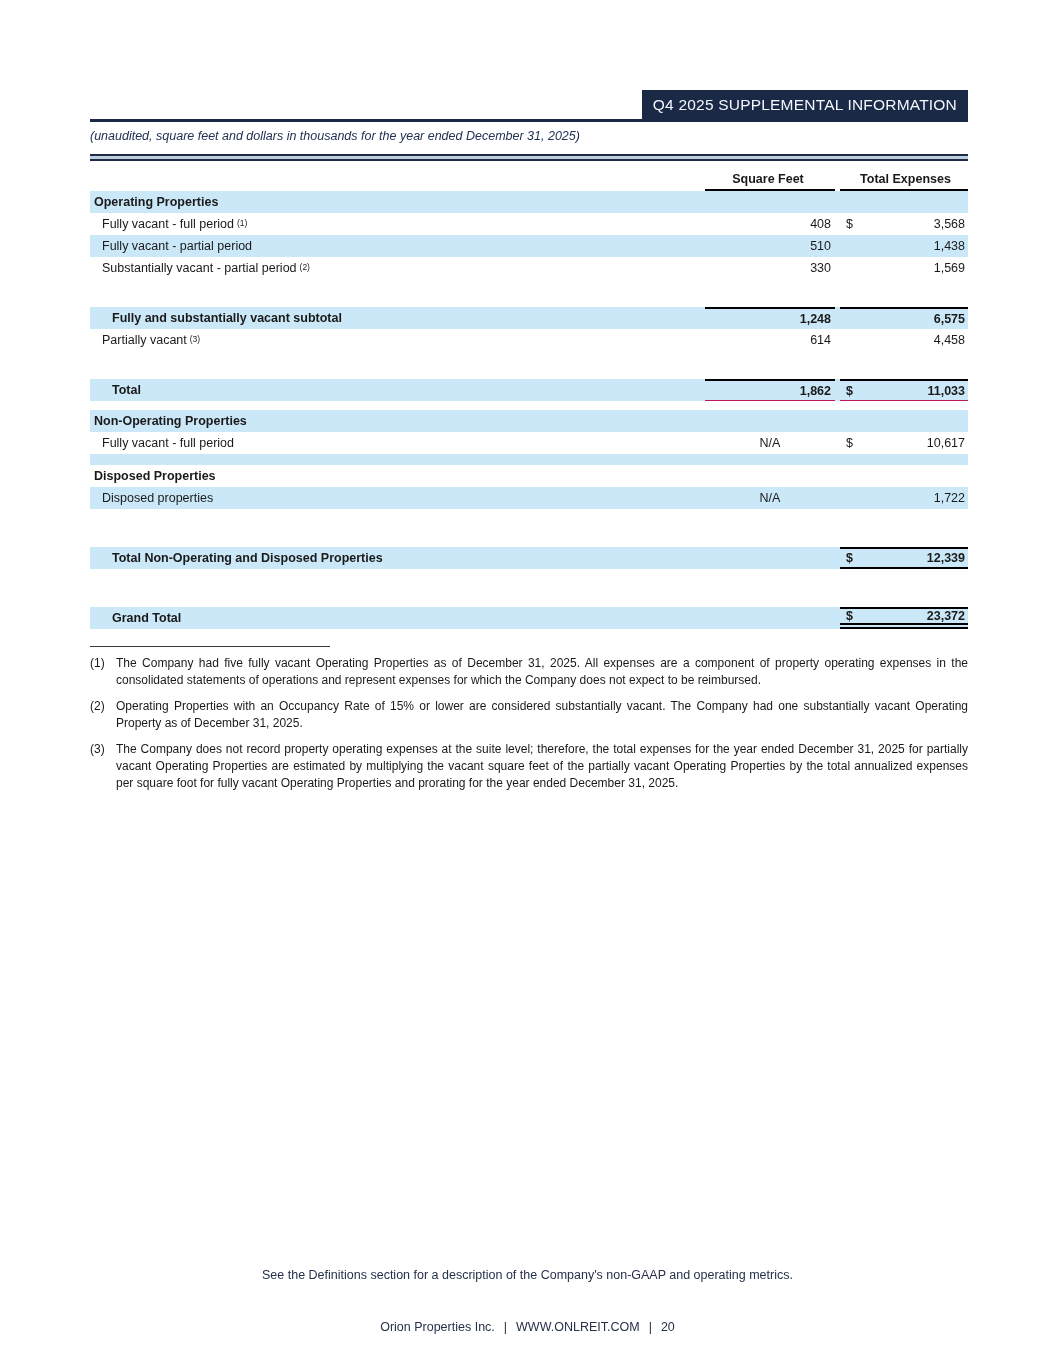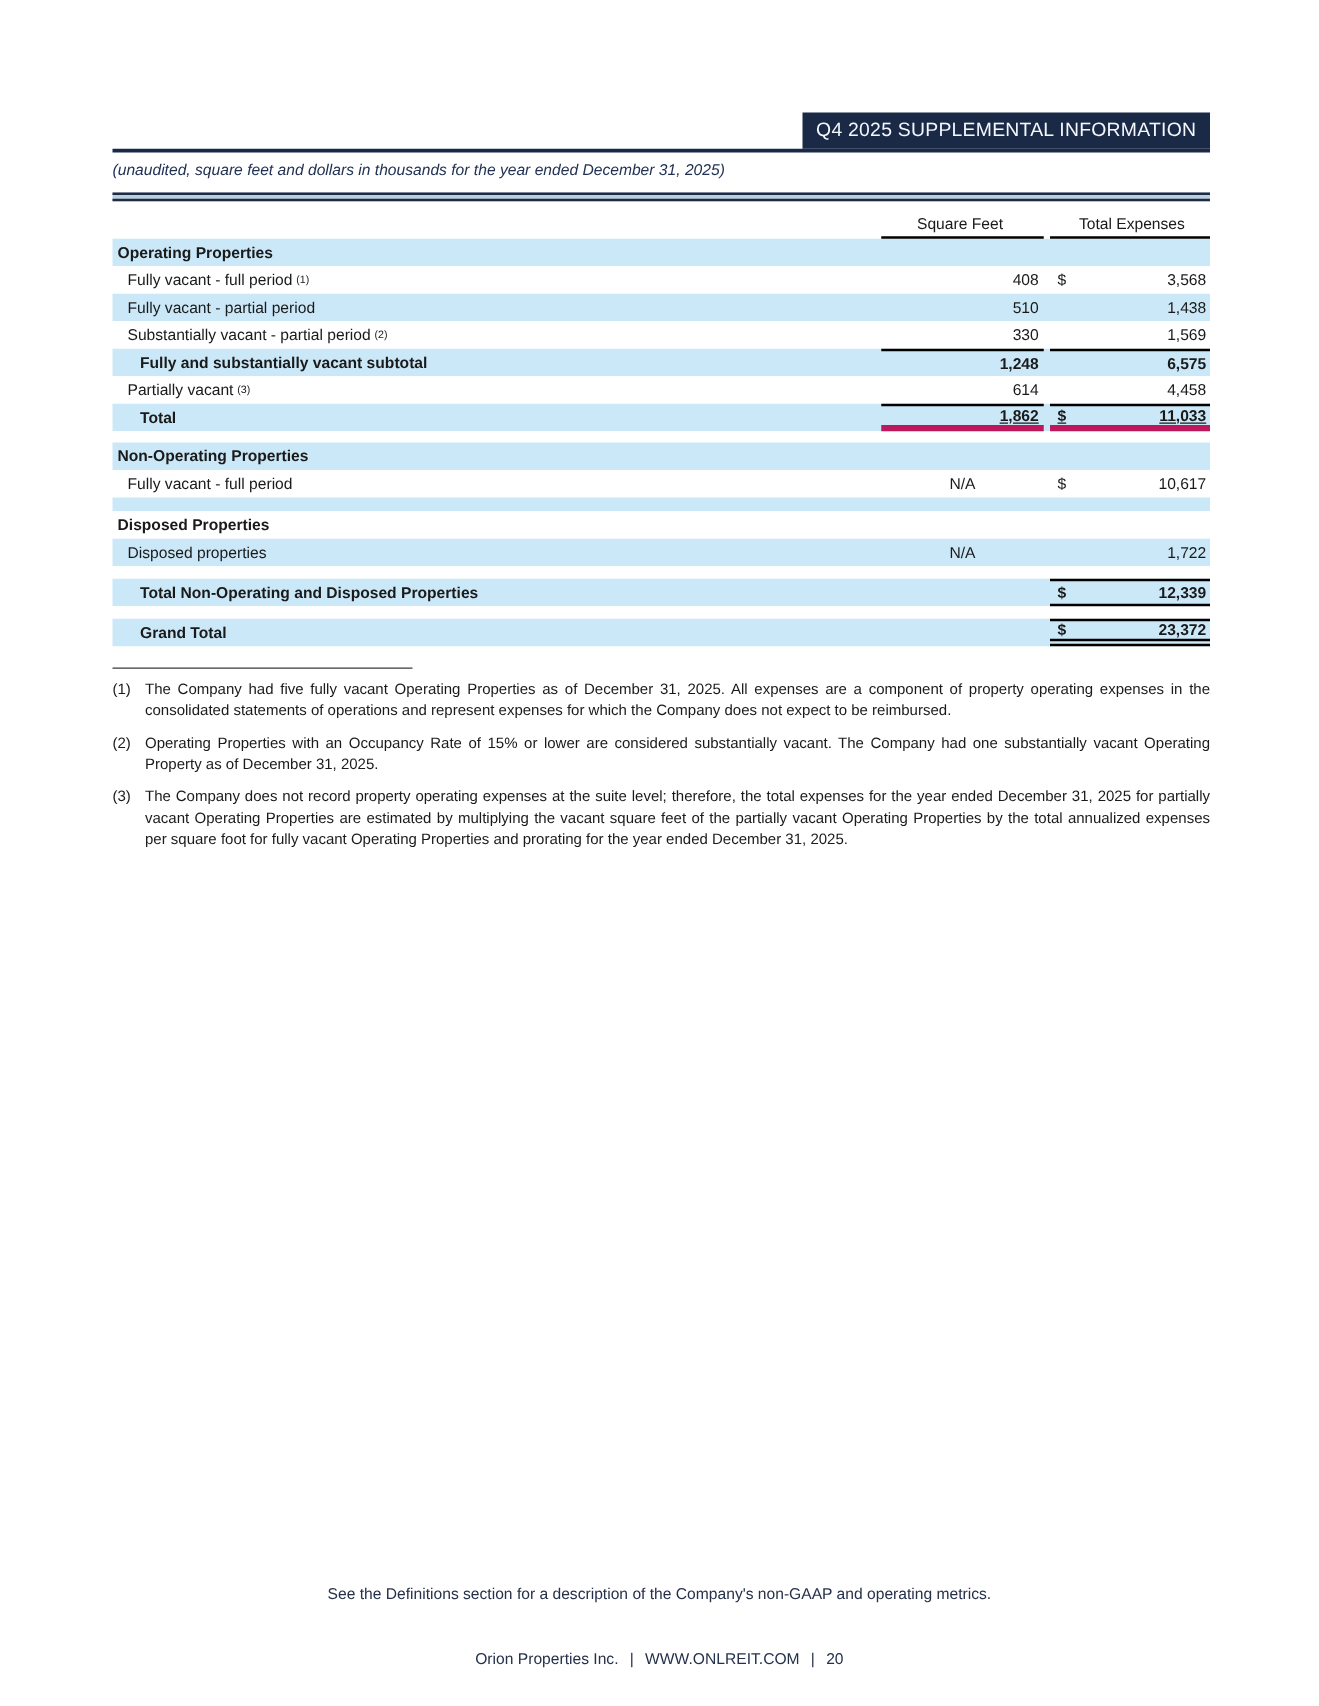--- a/index.html
+++ b/index.html
@@ -48,32 +48,32 @@
   .c-sqft.center { justify-content: center; padding-right: 0; }
   .c-gap { width: 5px; }
   .c-exp {
     width: 128px; box-sizing: border-box;
     display: flex; align-items: center; justify-content: space-between;
     padding-left: 6px; padding-right: 3px;
   }
   .header-row { height: 23px; }
   .header-row .head {
     justify-content: center; align-items: flex-end;
-    font-weight: normal; padding-bottom: 3px;
+    font-weight: bold; padding-bottom: 3px;
   }
   .bg-blue { background: #cbe8f8; }
   .bg-white { background: #ffffff; }
   .type-section .c-label { font-weight: bold; padding-left: 4px; }
   .type-item .c-label { padding-left: 12px; }
-  .type-subtotal { font-weight: bold; }
+  .type-subtotal { font-weight: bold; margin-top: 28px; }
   .type-subtotal .c-label { padding-left: 22px; }
   sup.fnref { font-size: 8.5px; font-weight: normal; margin-left: 3px; position: relative; top: -1px; }
   .b-top { border-top: 2px solid #000; }
   .b-bottom { border-bottom: 2px solid #000; }
-  .b-bottom-thick { border-bottom: 5px solid #be185d; text-decoration: underline; }
+  .b-bottom-thick { border-bottom: 1px solid #be185d; }
   .b-bottom-double { border-bottom: 6px double #000; }
   .spacer-row { width: 100%; }
 
   
   .fn-rule { margin-top: 17px; width: 240px; border-top: 1px solid #3a3a3a; }
   #footnotes { margin-top: 8px; }
   .footnote { display: flex; margin-bottom: 9px; font-size: 12px; line-height: 1.42; color: #1a1a1a; }
   .fn-marker { width: 26px; flex: none; }
   .fn-text { flex: 1; text-align: justify; }
 

